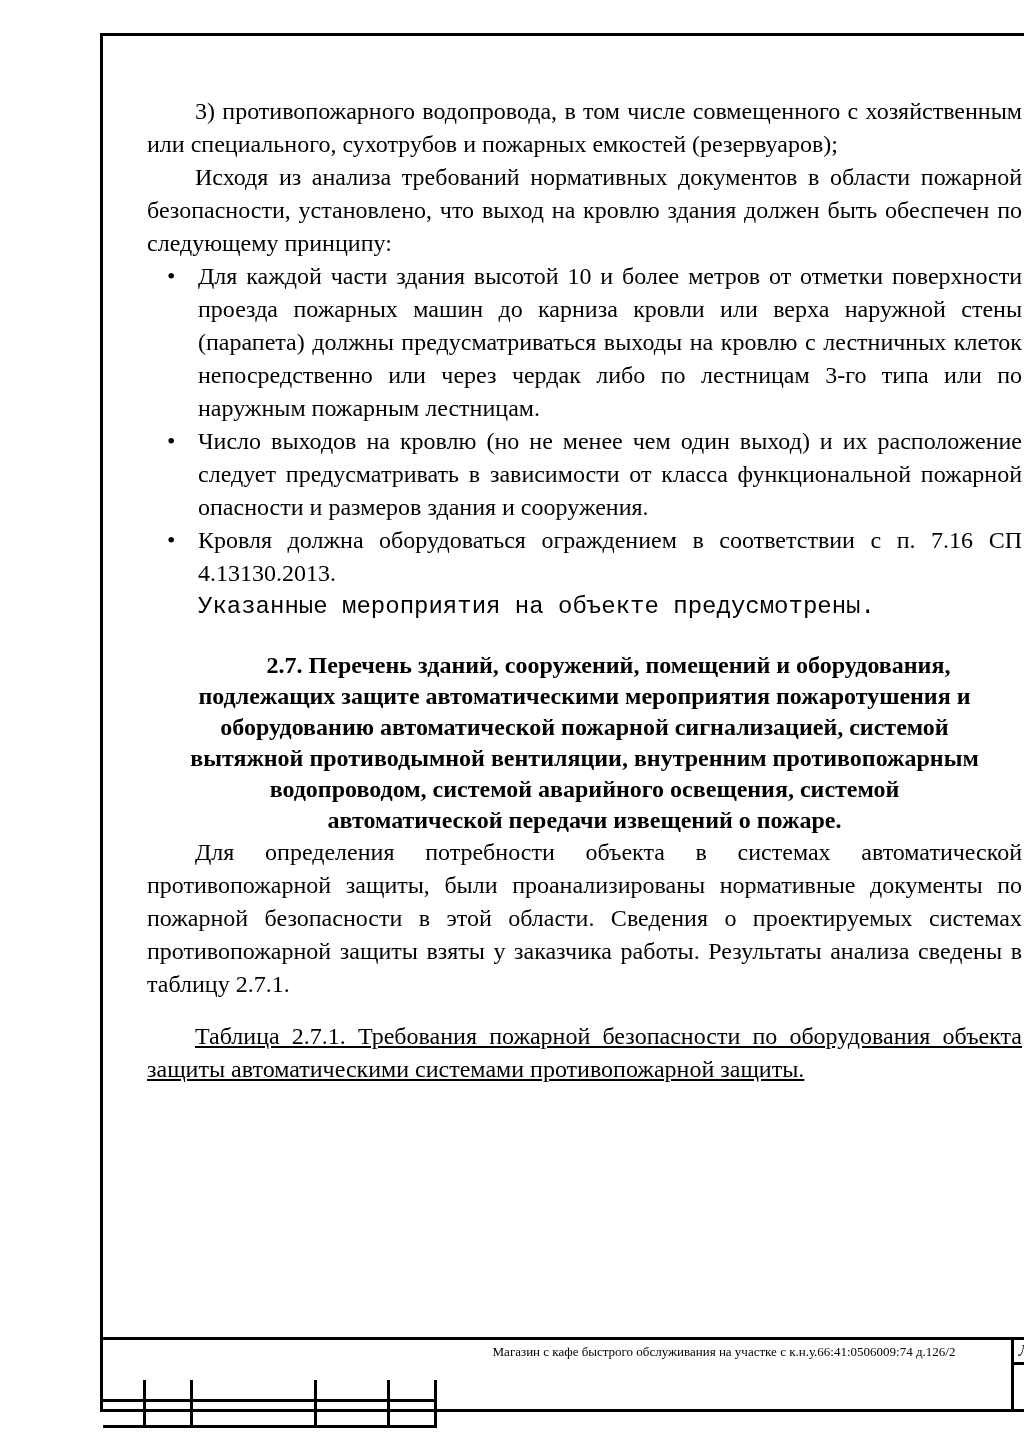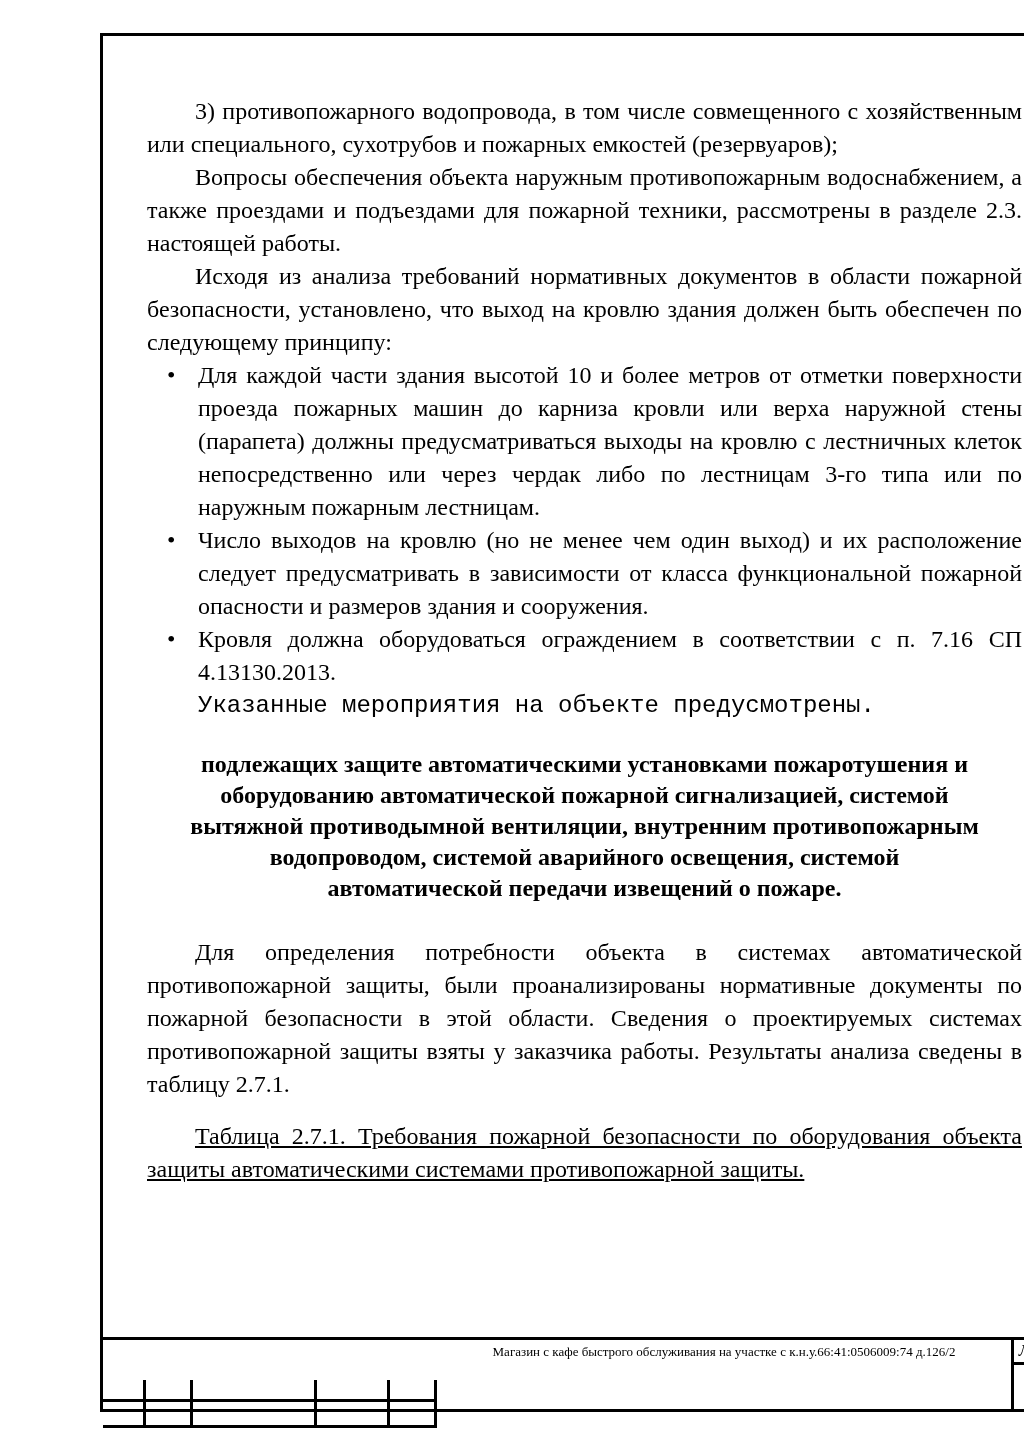--- a/index.html
+++ b/index.html
@@ -66,21 +66,21 @@
   }
   .heading {
     margin-top: 27px;
     font-weight: bold;
     font-size: 24px;
     line-height: 31px;
     text-align: center;
   }
   .h-line { margin: 0; }
   .h-first { text-indent: 48px; }
-  .p-systems { margin-top: 32px; }
+  .p-systems { }
   .p-caption { margin-top: 19px; text-decoration: underline; }
 
   
   .footer {
     position: absolute;
     left: 0;
     right: 0;
     bottom: 0;
     height: 69px;
     border-top: 3px solid #000000;
@@ -142,42 +142,42 @@
     font-size: 22px;
   }
 </style>
 </head>
 <body>
 
 <div class="frame">
   <div class="content">
 
     <p class="body-p">3) противопожарного водопровода, в том числе совмещенного с хозяйственным или специального, сухотрубов и пожарных емкостей (резервуаров);</p>
-    <p class="body-p">Вопросы обеспечения объекта наружным противопожарным водоснабжением, а также проездами и подъездами для пожарной техники, рассмотрены в разделе 2.3. настоящей работы.</p>
     <p class="body-p">Исходя из анализа требований нормативных документов в области пожарной безопасности, установлено, что выход на кровлю здания должен быть обеспечен по следующему принципу:</p>
 
     <ul class="bullets">
       <li>
         <span class="bullet-dot">•</span>
         <span>Для каждой части здания высотой 10 и более метров от отметки поверхности проезда пожарных машин до карниза кровли или верха наружной стены (парапета)  должны предусматриваться выходы на кровлю с лестничных клеток непосредственно или через чердак либо по лестницам 3-го типа или по наружным пожарным лестницам.</span>
       </li>
       <li>
         <span class="bullet-dot">•</span>
         <span>Число выходов на кровлю (но не менее чем один выход) и их расположение следует предусматривать в зависимости от класса функциональной пожарной опасности и размеров здания и сооружения.</span>
       </li>
       <li>
         <span class="bullet-dot">•</span>
         <span>Кровля должна оборудоваться ограждением в соответствии с п. 7.16 СП 4.13130.2013.</span>
       </li>
     </ul>
 
     <p class="note">Указанные мероприятия на объекте предусмотрены.</p>
 
     <div class="heading">
-      <div class="h-line">подлежащих защите автоматическими установками пожаротушения и</div>
+      <div class="h-line h-first">2.7. Перечень зданий, сооружений, помещений и оборудования,</div>
+      <div class="h-line">подлежащих защите автоматическими мероприятия пожаротушения и</div>
       <div class="h-line">оборудованию автоматической пожарной сигнализацией, системой</div>
       <div class="h-line">вытяжной противодымной вентиляции, внутренним противопожарным</div>
       <div class="h-line">водопроводом, системой аварийного освещения, системой</div>
       <div class="h-line">автоматической передачи извещений о пожаре.</div>
     </div>
 
     <p class="body-p p-systems">Для определения потребности объекта в системах автоматической противопожарной защиты, были проанализированы нормативные документы по пожарной безопасности в этой области. Сведения о проектируемых системах противопожарной защиты взяты у заказчика работы. Результаты анализа сведены в таблицу 2.7.1.</p>
 
     <p class="body-p p-caption">Таблица 2.7.1. Требования пожарной безопасности по оборудования объекта защиты автоматическими системами противопожарной защиты.</p>
 

